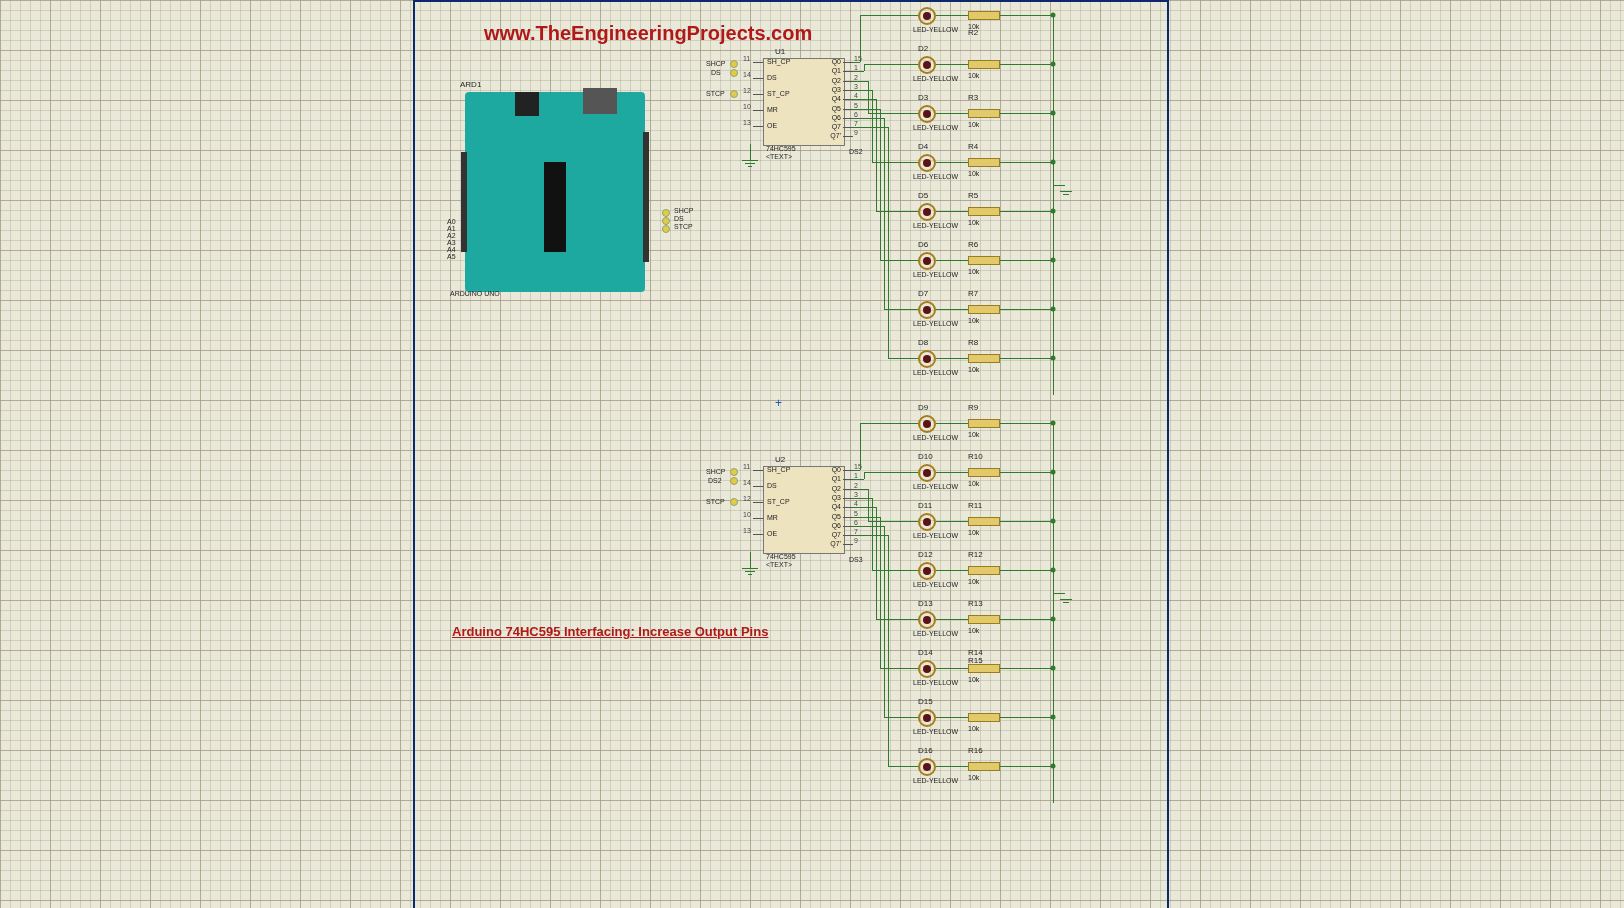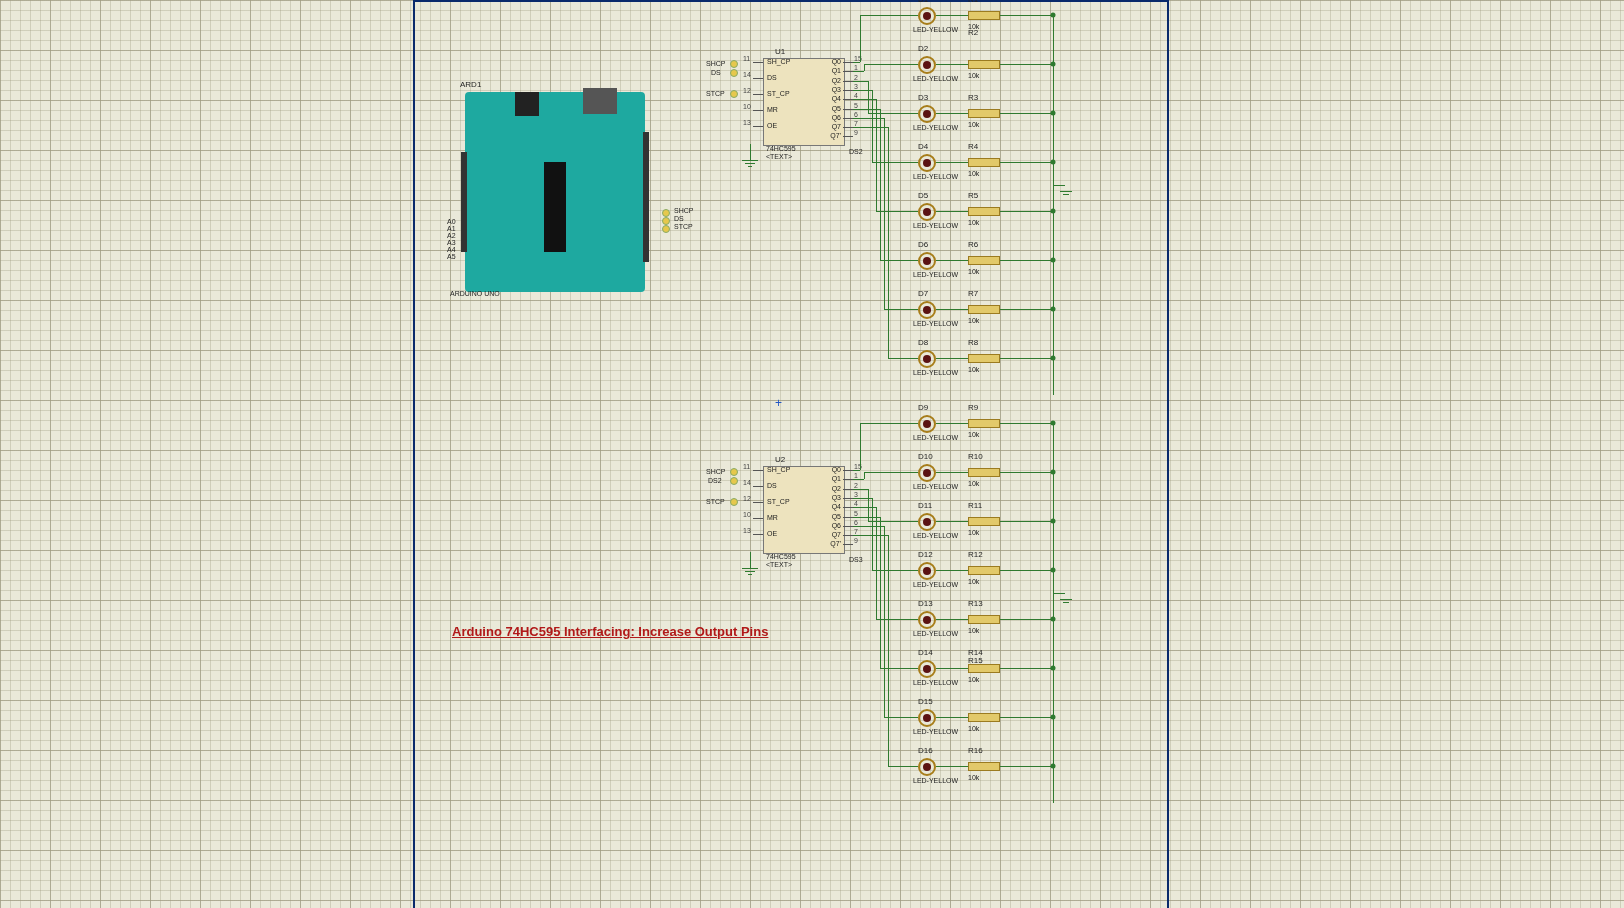--- a/index.html
+++ b/index.html
@@ -37,20 +37,21 @@
 .gnd-bar{position:absolute;height:1px;background:#2f7a2f}
 .crosshair{position:absolute;color:#2156c5;font-size:12px}
 </style>
 </head>
 <body>
 
 <div id="view">
 
   <div class="abs sheet-border" style="left:413px;top:0;width:752px;height:908px"></div>
 
+  <div class="abs title" style="left:484px;top:22px">www.TheEngineeringProjects.com</div>
 
   <div class="abs subtitle" style="left:452px;top:624px">Arduino 74HC595 Interfacing: Increase Output Pins</div>
 
   <div class="crosshair" style="left:775px;top:396px">+</div>
 
   <div class="arduino abs" style="left:465px;top:92px">
     <div class="usb"></div>
     <div class="dc"></div>
     <div class="chip"></div>
     <div class="pinrow" style="left:-4px;top:60px;height:100px"></div>

